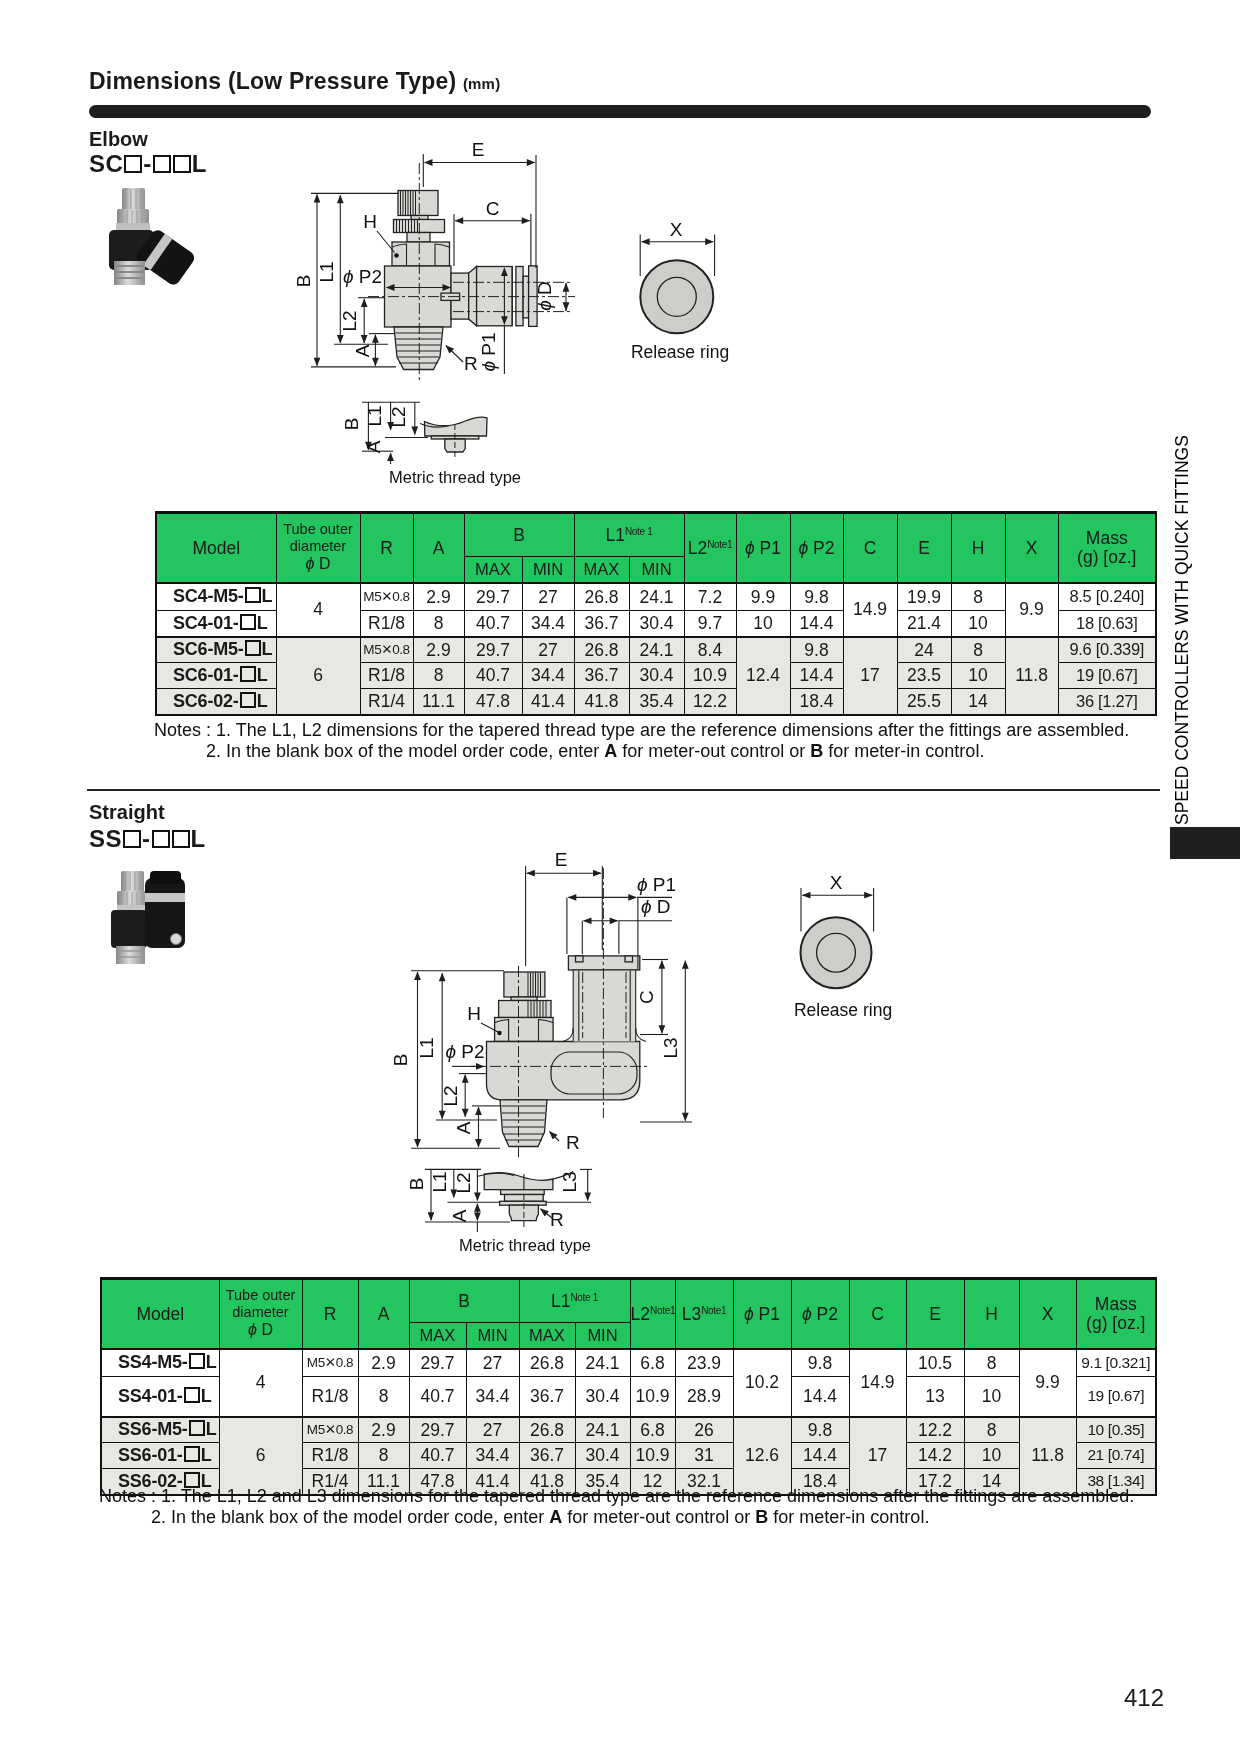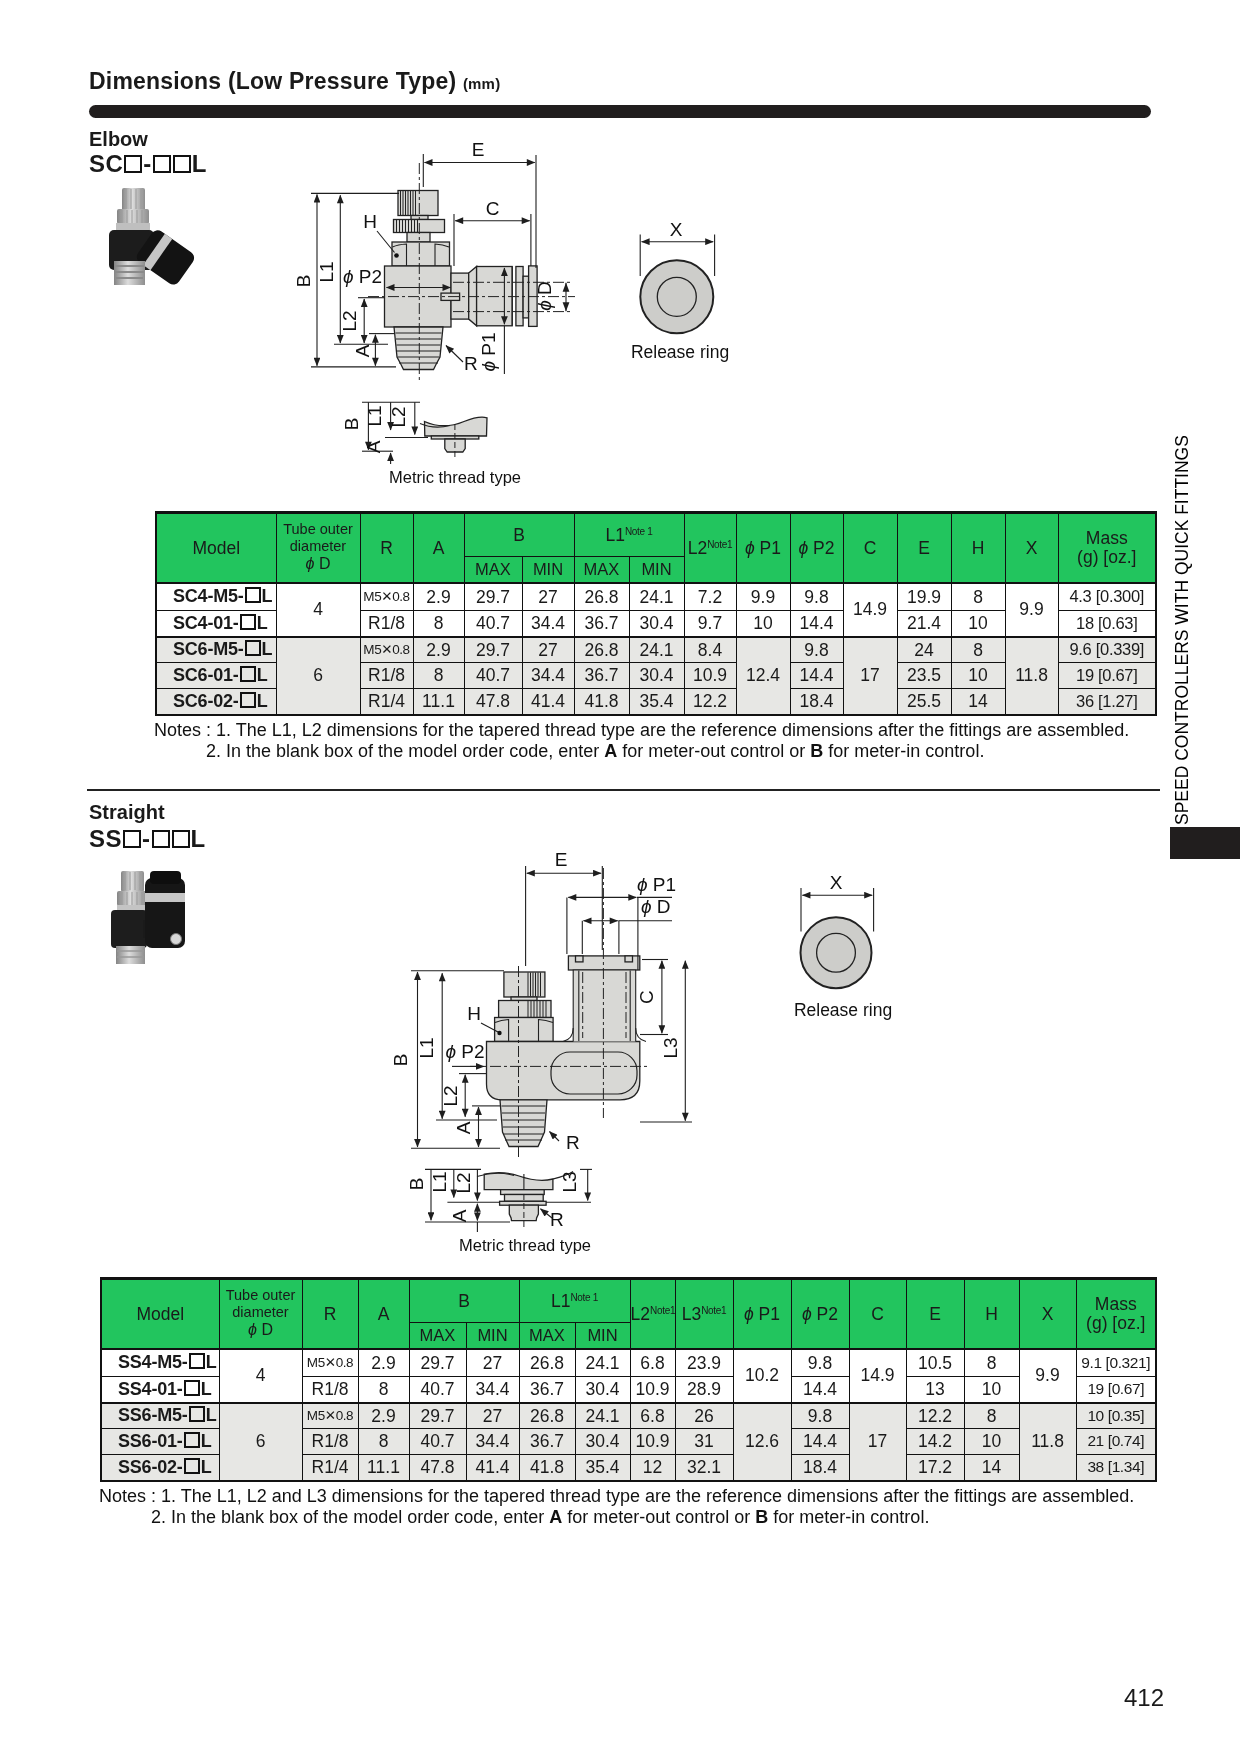--- a/index.html
+++ b/index.html
@@ -92,21 +92,21 @@
           <td>27</td>
           <td>26.8</td>
           <td>24.1</td>
           <td>7.2</td>
           <td>9.9</td>
           <td>9.8</td>
  <td rowspan="2">14.9</td>
           <td>19.9</td>
           <td>8</td>
           <td rowspan="2">9.9</td>
-          <td class="ms">4.3 [0.300]</td>
+          <td class="ms">8.5 [0.240]</td>
 </tr>
 <tr style="height:26px;border-bottom:2px solid #111;">
  <td class="mod">SC4-01-<span class="sqs"></span>L</td>
  <td>R1/8</td>
           <td>8</td>
           <td>40.7</td>
           <td>34.4</td>
           <td>36.7</td>
           <td>30.4</td>
           <td>9.7</td>
@@ -230,21 +230,21 @@
           <td>6.8</td>
           <td>23.9</td>
  <td rowspan="2">10.2</td>
           <td>9.8</td>
  <td rowspan="2">14.9</td>
           <td>10.5</td>
           <td>8</td>
           <td rowspan="2">9.9</td>
           <td class="ms2">9.1 [0.321]</td>
 </tr>
-<tr style="height:26px;border-bottom:2px solid #111;">
+<tr style="height:40px;border-bottom:2px solid #111;">
  <td class="mod">SS4-01-<span class="sqs"></span>L</td>
  <td>R1/8</td>
           <td>8</td>
           <td>40.7</td>
           <td>34.4</td>
           <td>36.7</td>
           <td>30.4</td>
           <td>10.9</td>
           <td>28.9</td>
           <td>14.4</td>

